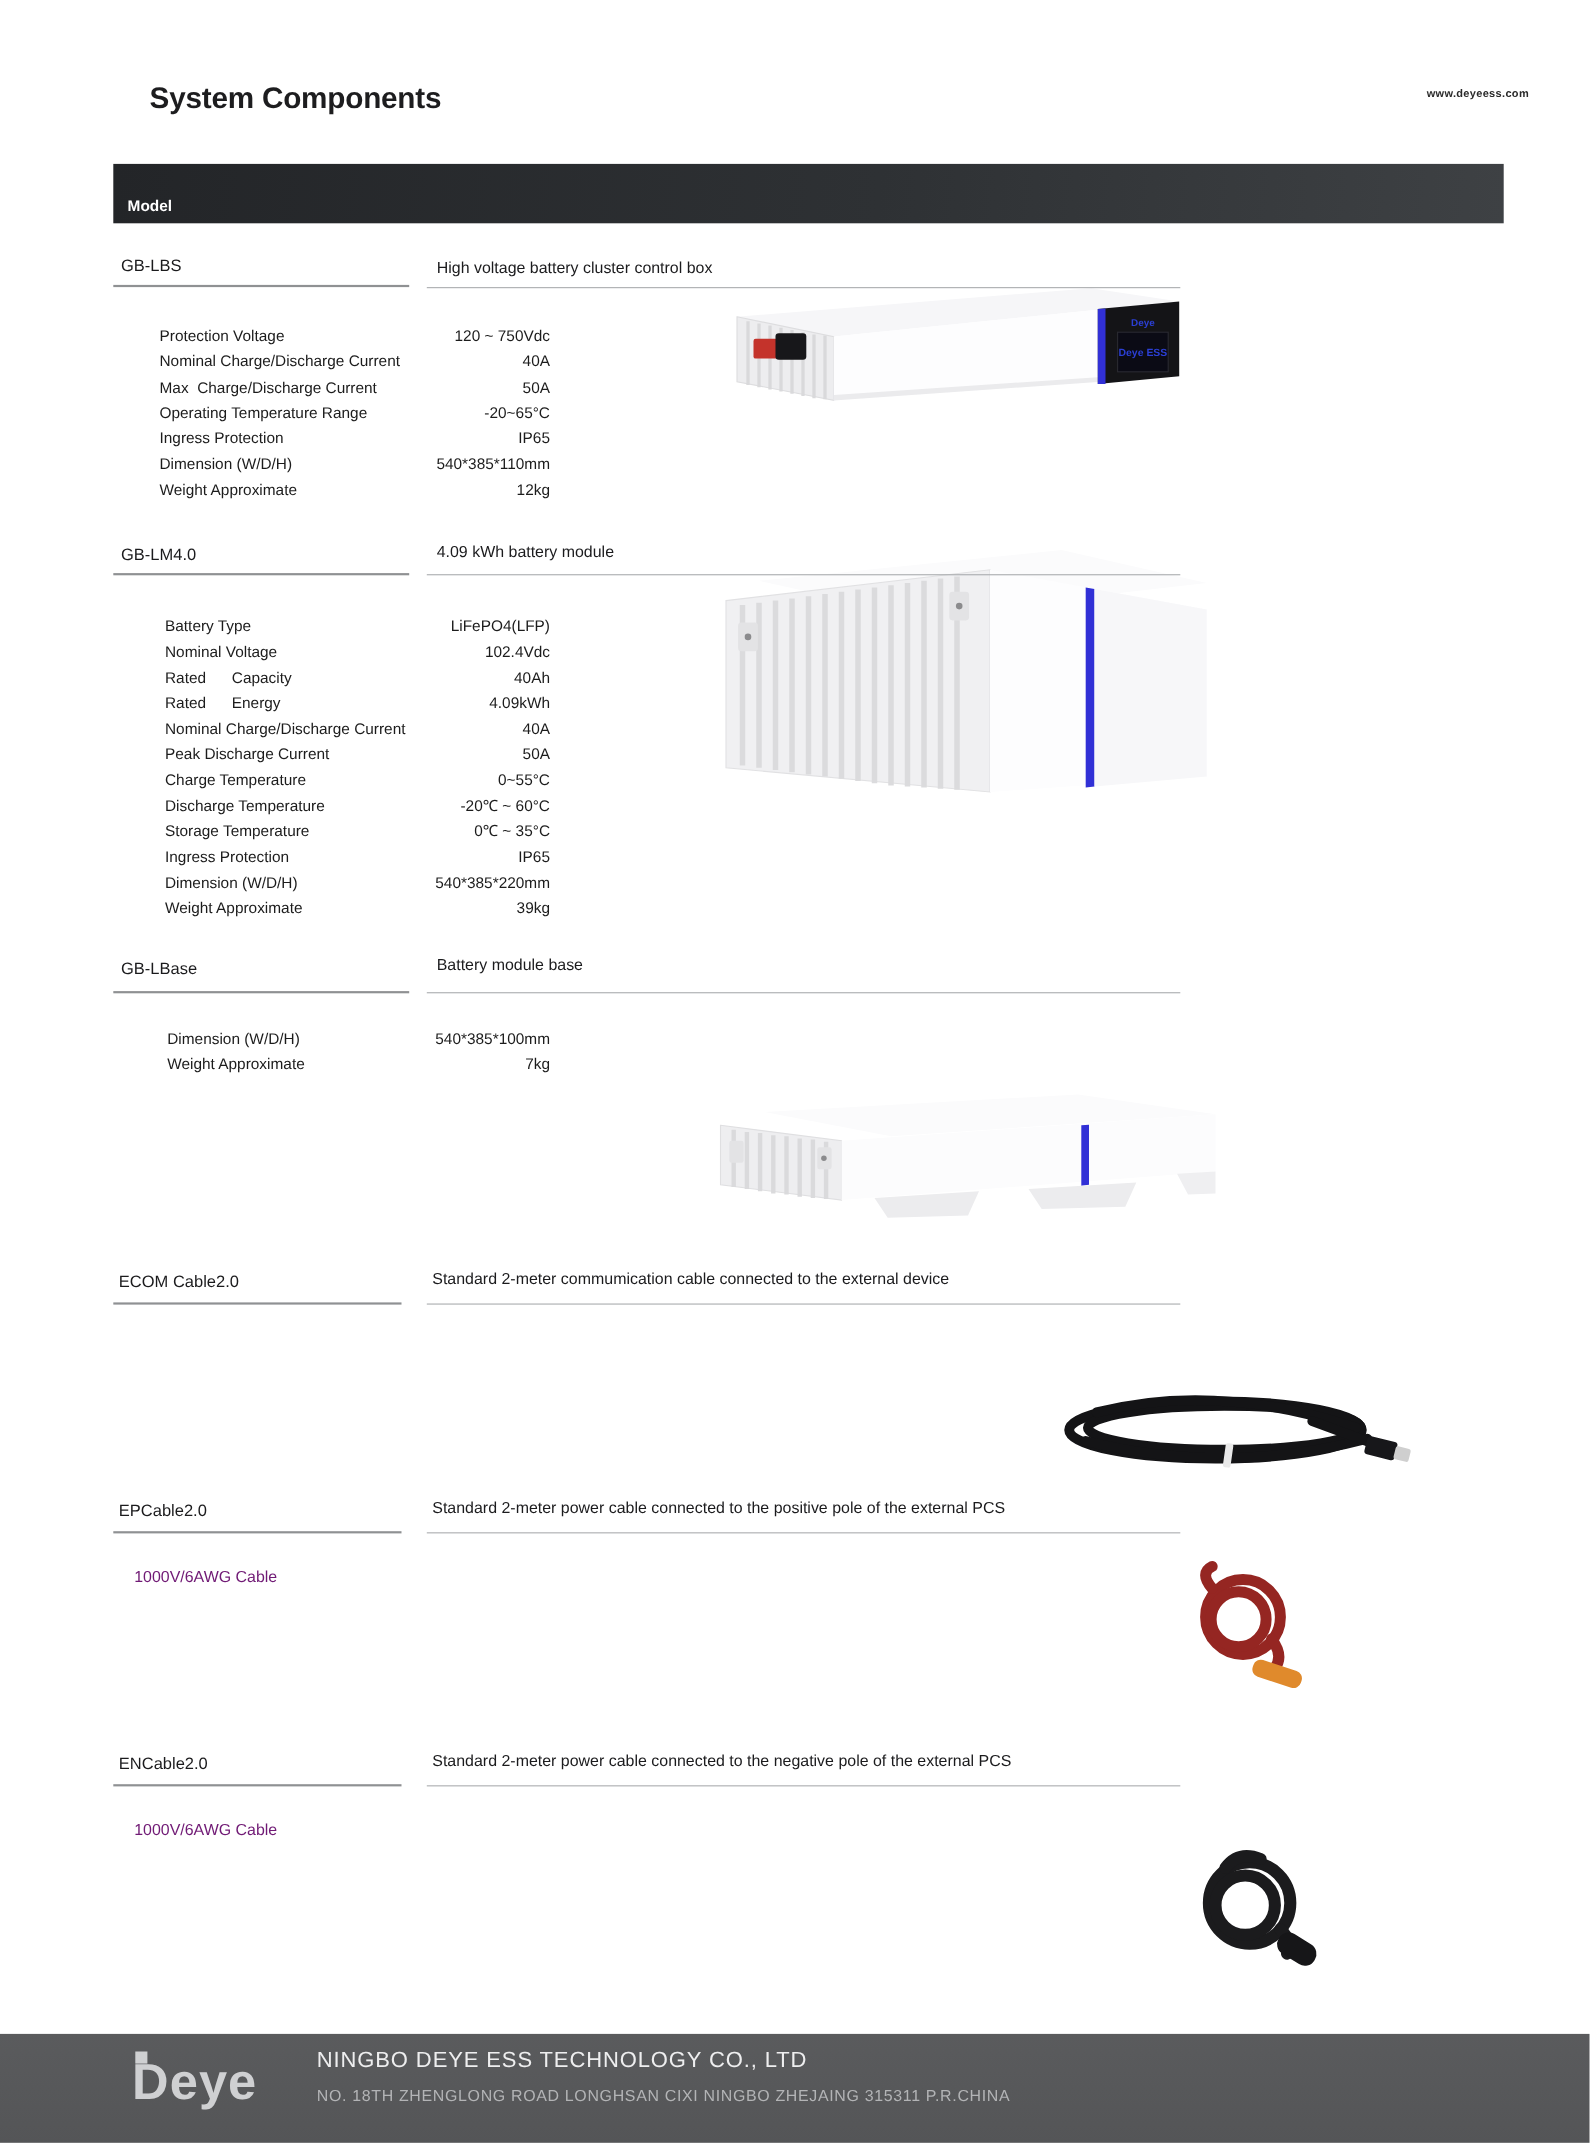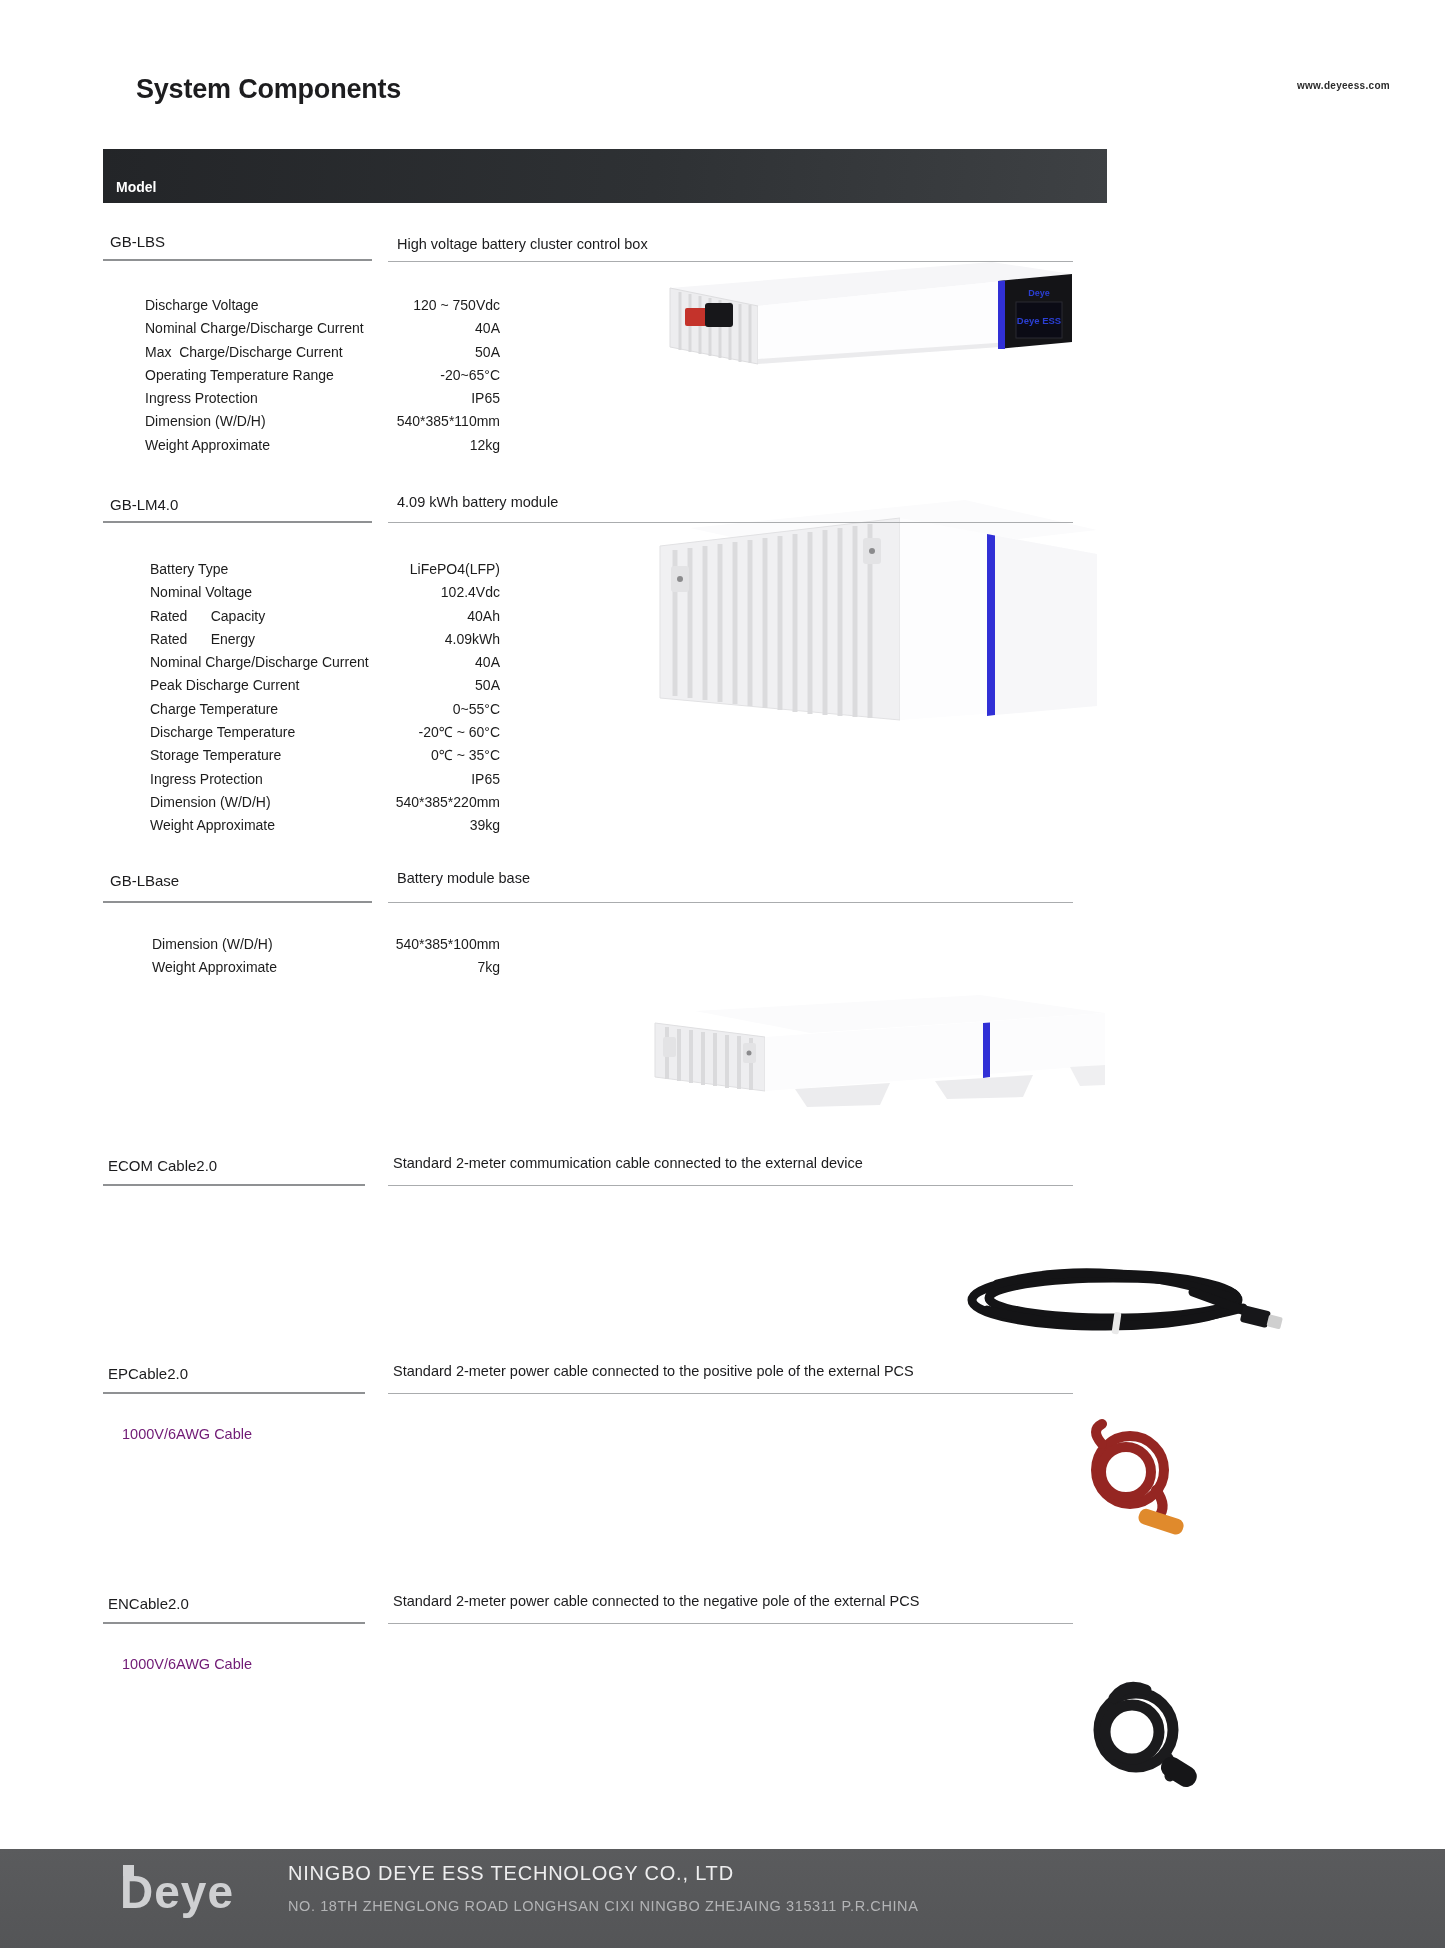--- a/index.html
+++ b/index.html
@@ -40,32 +40,32 @@
     position:absolute;left:288px;top:49px;font-size:14.5px;color:#b3b4b6;letter-spacing:0.6px;
   }
   svg{display:block;}
 </style>
 </head>
 <body>
 
 <div class="abs page-title" style="left:110px;top:74px;margin-left:26px;">System Components</div>
 <div class="abs site" style="right:55px;top:80px;">www.deyeess.com</div>
 
-<div class="abs bar" style="left:103px;top:149px;width:1004px;height:54px;">
+<div class="abs bar" style="left:103px;top:149px;width:1264px;height:54px;">
   <span class="bar-label" style="left:13px;">Model</span>
 </div>
 
 <div class="abs model" style="left:110px;top:233px;z-index:4;">GB-LBS</div>
 <div class="abs desc" style="left:397px;top:236px;z-index:4;">High voltage battery cluster control box</div>
 <div class="abs hr1" style="left:103px;top:259px;width:269px;"></div>
 <div class="abs hr2" style="left:388px;top:261px;width:685px;"></div>
 
 <div class="specs" style="left:145px;top:294px;width:355px;">
   <div class="spec-row">
-      <span class="spec-label">Discharge Voltage</span>
+      <span class="spec-label">Protection Voltage</span>
       <span class="spec-val">120 ~ 750Vdc</span>
     </div>
   <div class="spec-row">
       <span class="spec-label">Nominal Charge/Discharge Current</span>
       <span class="spec-val">40A</span>
     </div>
   <div class="spec-row">
       <span class="spec-label">Max  Charge/Discharge Current</span>
       <span class="spec-val">50A</span>
     </div>

